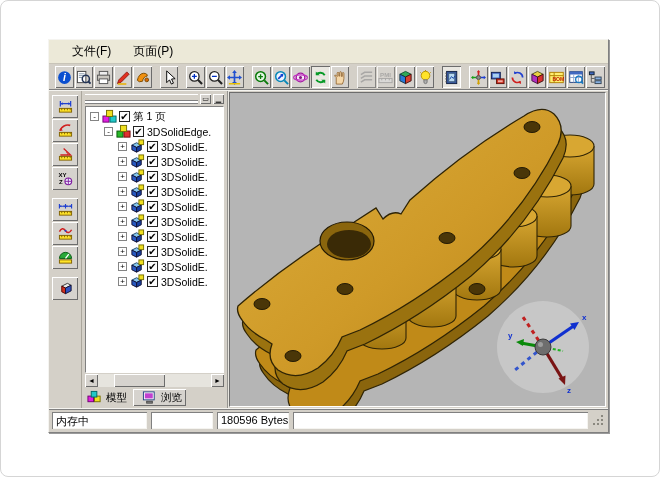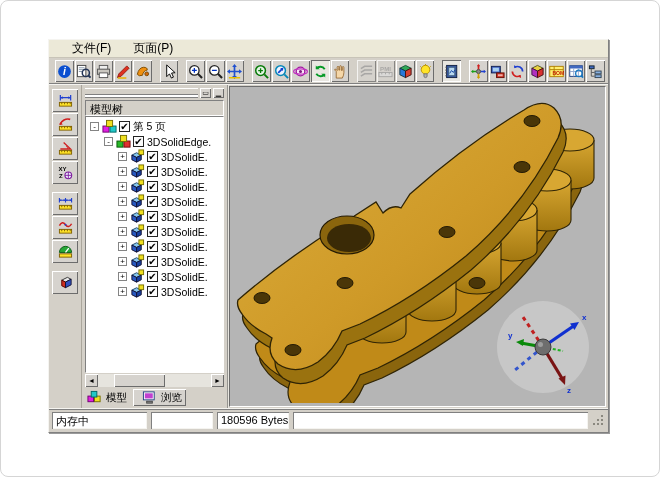--- a/index.html
+++ b/index.html
@@ -2,21 +2,21 @@
 <html><head>
 <meta charset="utf-8">
 <style>
   html,body{margin:0;padding:0;background:#fff;}
   *{box-sizing:border-box;font-family:"Liberation Sans","DejaVu Sans",sans-serif;}
   .page{position:relative;width:660px;height:477px;background:#fff;border:1px solid #d5d5d5;border-radius:8px;overflow:hidden;}
   .appwin{position:absolute;left:47px;top:38px;width:561px;height:394px;background:#d4d0c8;
           border:1px solid #808080;border-top-color:#f5f4f0;border-left-color:#f5f4f0;
           display:flex;flex-direction:column;box-shadow:1px 1px 0 #9a9a9a;}
   
-  .menubar{height:18px;background:#ece9d8;display:flex;align-items:center;padding-left:14px;gap:4px;
+  .menubar{height:24px;background:#ece9d8;display:flex;align-items:center;padding-left:14px;gap:4px;
            border-bottom:1px solid #c8c4b8;flex:0 0 auto;}
   .menu-item{font-size:12px;color:#000;padding:1px 9px;cursor:default;}
   
   .toolbar{height:27px;background:#d4d0c8;display:flex;align-items:center;padding:1px 2px 1px 6px;
            border-bottom:1px solid #f5f4f0;box-shadow:0 -1px 0 #808080 inset;flex:0 0 auto;}
   .tbtn{width:23px;height:22px;display:flex;align-items:center;justify-content:center;background:#d6d3ce;
         box-shadow:inset 1px 1px 0 #fff,inset -1px -1px 0 #6c6c6c;margin-right:1px;cursor:default;}
   .tbtn.pressed{background:#e9e7e1;box-shadow:inset 1px 1px 0 #6c6c6c,inset -1px -1px 0 #fff;}
   .tbtn.disabled{opacity:.75;}
   .tsep{width:7px;height:22px;flex:0 0 auto;}
@@ -341,31 +341,30 @@
             </svg>
           </div>
         </div>
 
       <div class="treepanel">
         <div class="phead">
           <div class="grip"></div>
           <div class="pbtn">▭</div>
           <div class="pbtn">▁</div>
         </div>
-        <div class="ptitle">模型树</div>
         <div class="treeview">
             <div class="trow" style="padding-left: 2px;">
               <span class="exp">-</span>
               <span class="ticon"><svg width="15" height="15" viewBox="0 0 16 16" xmlns="http://www.w3.org/2000/svg">
                   <rect x="1" y="7.5" width="6.5" height="6.5" fill="#e020e0" stroke="#700070"></rect>
                   <rect x="8.5" y="7.5" width="6.5" height="6.5" fill="#20c8c8" stroke="#006868"></rect>
                   <rect x="4.8" y="1.5" width="6.5" height="6.5" fill="#f0e020" stroke="#787000"></rect>
                 </svg></span>
               <span class="cb">✔</span>
-              <span class="tlabel">第 5 页</span>
+              <span class="tlabel">第 1 页</span>
             </div>
             <div class="trow" style="padding-left: 16px;">
               <span class="exp">-</span>
               <span class="ticon"><svg width="15" height="15" viewBox="0 0 16 16" xmlns="http://www.w3.org/2000/svg">
                   <rect x="1" y="7.5" width="6.5" height="6.5" fill="#28b828" stroke="#085808"></rect>
                   <rect x="8.5" y="7.5" width="6.5" height="6.5" fill="#e03030" stroke="#700808"></rect>
                   <rect x="4.8" y="1.5" width="6.5" height="6.5" fill="#f0e020" stroke="#787000"></rect>
                 </svg></span>
               <span class="cb">✔</span>
               <span class="tlabel">3DSolidEdge.</span>

